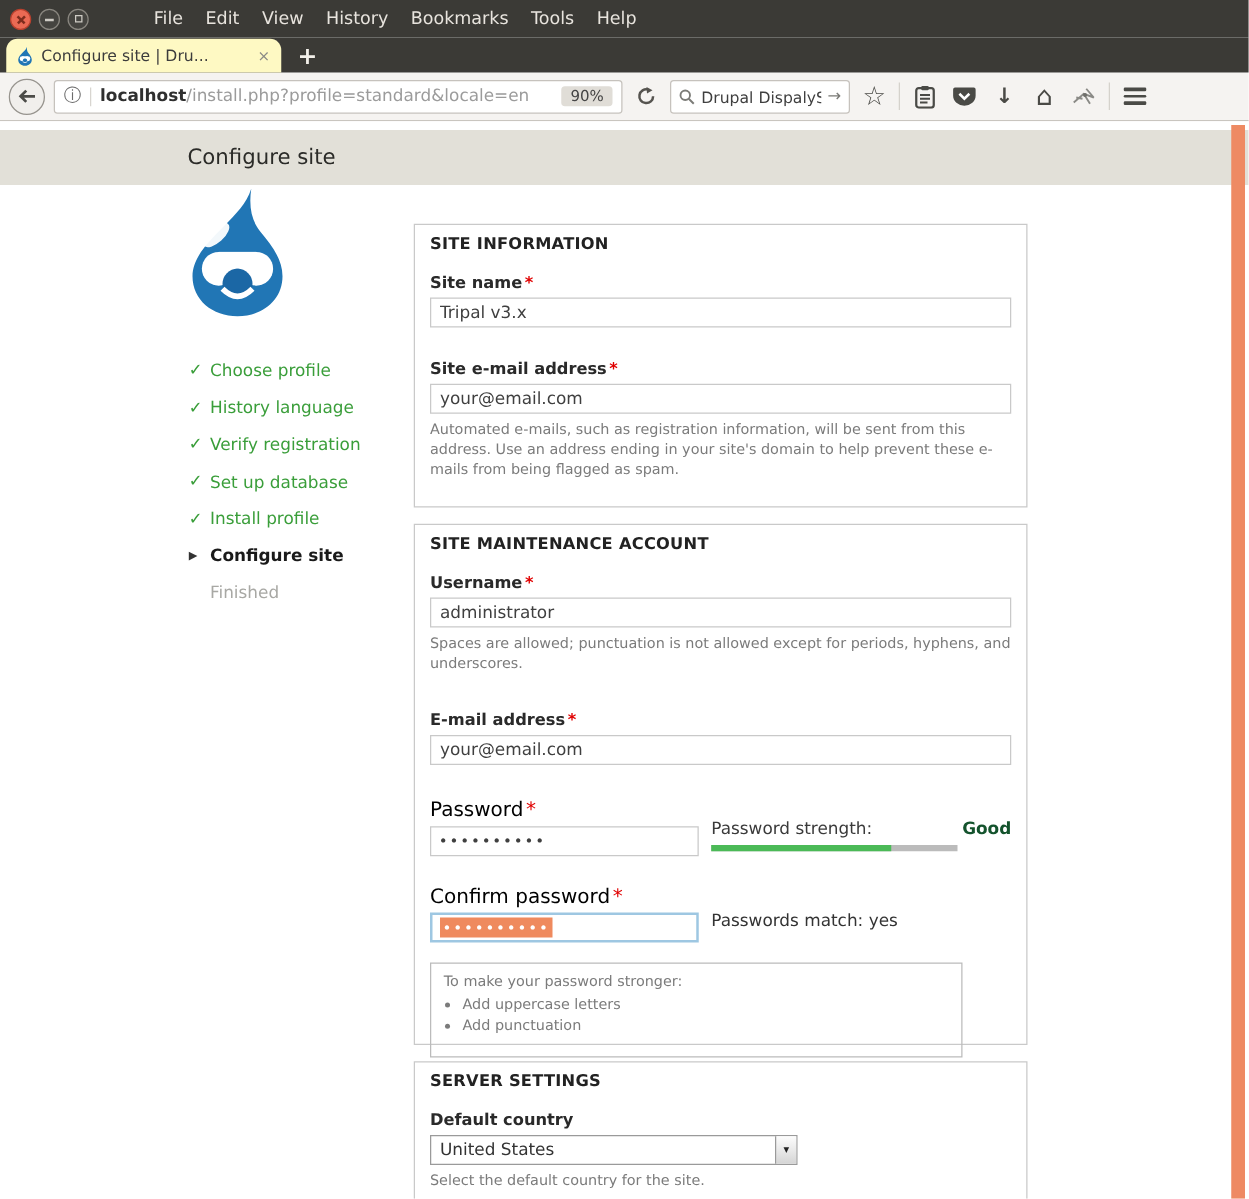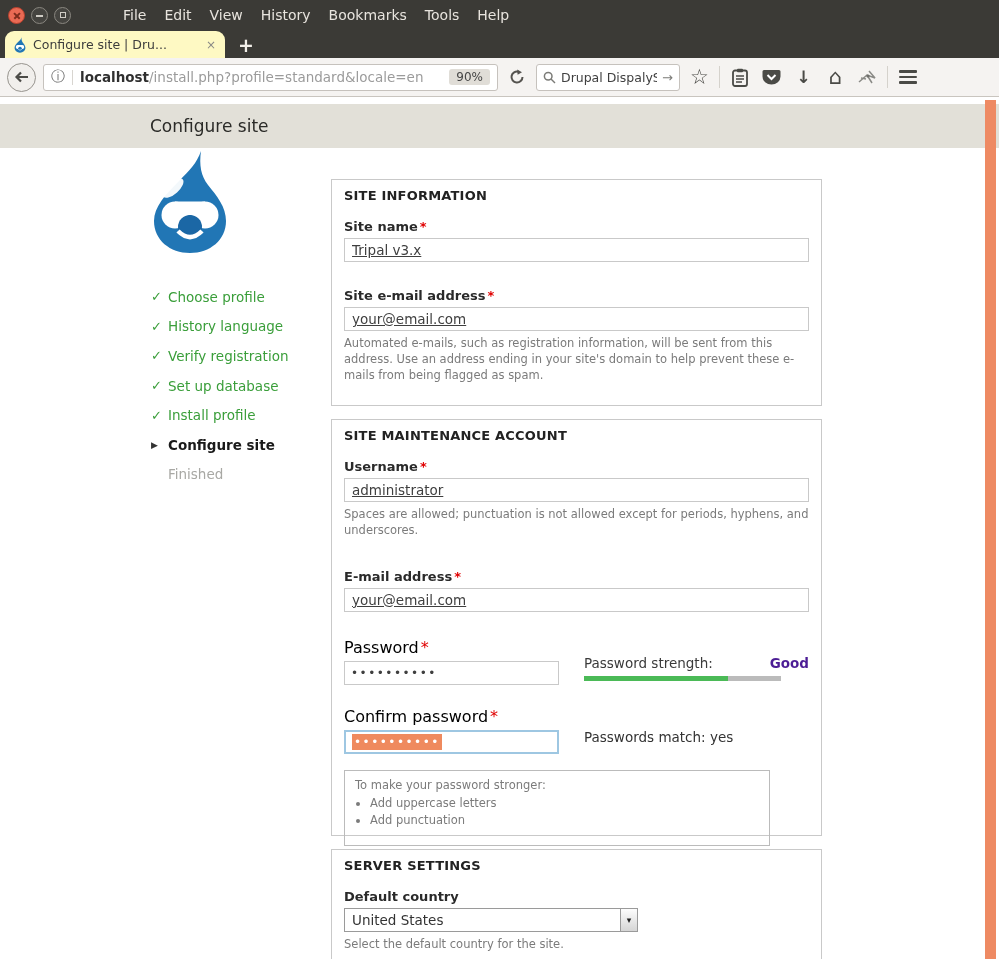--- a/index.html
+++ b/index.html
@@ -63,33 +63,33 @@
   .steps li.active .mk { color:#333; font-size:9px; }
   .steps li.upcoming { color:#a8a8a4; }
 
   .fs { position:absolute; left:331px; width:491px; border:1px solid #c9c9c9; background:#fff; padding:8px 12px 12px; }
   .fs1 { top:82px;  height:227px; }
   .fs2 { top:322px; height:417px; }
   .fs3 { top:752px; height:117px; }
   .fs-title { font-size:13px; font-weight:bold; color:#222; letter-spacing:.2px; }
   .field label { display:block; font-size:13px; font-weight:bold; color:#2a2a2a; }
   .req { color:#e00000; margin-left:2px; }
-  .txt { margin-top:4px; width:100%; height:24px; border:1px solid #c9c9c9; padding:2px 7px; font-family:"DejaVu Sans",sans-serif; font-size:13.5px; color:#3f3f3f; background:#fff;text-decoration:underline; }
+  .txt { margin-top:4px; width:100%; height:24px; border:1px solid #c9c9c9; padding:2px 7px; font-family:"DejaVu Sans",sans-serif; font-size:13.5px; color:#3f3f3f; background:#fff; }
   .desc { margin-top:5px; font-size:11.5px; color:#7b7b7b; line-height:1.38; }
   .mt16 { margin-top:16px; } .mt26 { margin-top:26px; } .mt30 { margin-top:30px; }
 
-  .pwrow { display:flex; margin-top:26px;gap:15px; }
+  .pwrow { display:flex; margin-top:26px; }
   .pwrow.confirm { margin-top:22px; }
   .pwcol { width:215px; flex:none; }
   .pwbox { margin-top:4px; width:215px; height:24px; border:1px solid #c9c9c9; background:#fff; display:flex; align-items:center; padding:0 6px; font-size:12px; letter-spacing:1.5px; color:#3f3f3f; }
   .pwbox.confirm { border:2px solid #9ec7e2; }
   .pwbox.confirm .sel { background:#ef8a5e; color:#fff; padding:1px 2px; }
   .pwinfo { margin-left:10px; flex:1; }
   .strengthrow { display:flex; justify-content:space-between; align-items:baseline; padding-top:17px; font-size:13.5px; color:#3a3a3a; }
-  .strengthrow b { color:#4c1d95; }
+  .strengthrow b { color:#14532d; }
   .meter { margin-top:5px; height:5px; background:#bbb; width:197px; }
   .meter .fill { height:100%; background:#4bba57; }
   .matchtext { padding-top:22px; font-size:13.5px; color:#333; }
 
   .tipsbox { margin-top:16px; width:426px; border:1px solid #bbb; padding:6px 10px 8px; font-size:11.5px; color:#7b7b7b; line-height:1.5; }
   .tipsbox ul { margin:1px 0 8px 15px; }
 
   .selectbox { margin-top:4px; width:294px; height:24px; border:1px solid #9a9a9a; background:#fff; display:flex; align-items:center; }
   .selectbox .val { flex:1; padding-left:7px; font-size:13.5px; color:#333; }
   .selectbox .btn { width:17px; height:22px; border-left:1px solid #9a9a9a; background:linear-gradient(#fdfdfd,#d5d5d5); display:flex; align-items:center; justify-content:center; font-size:9px; color:#222; }

